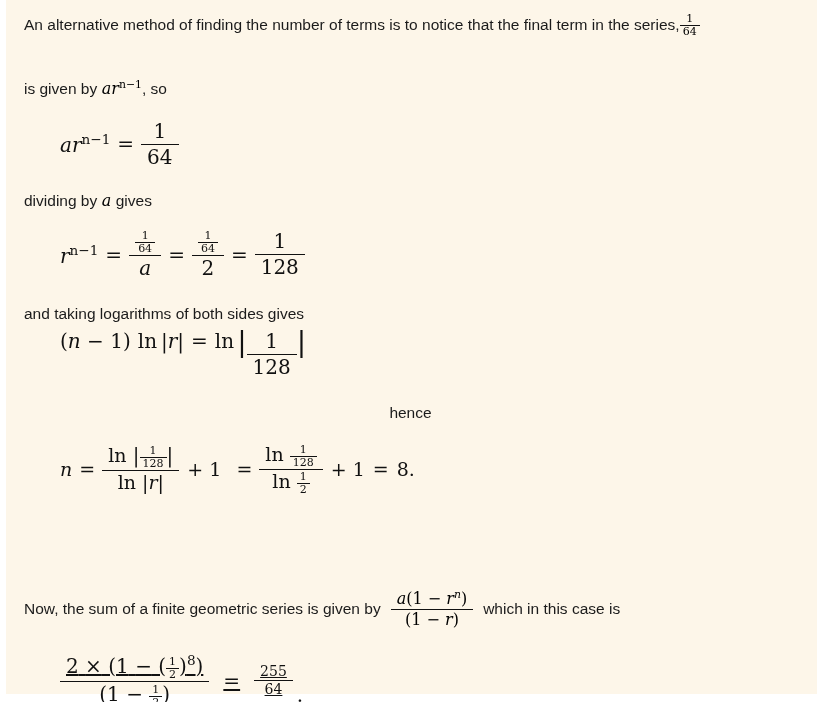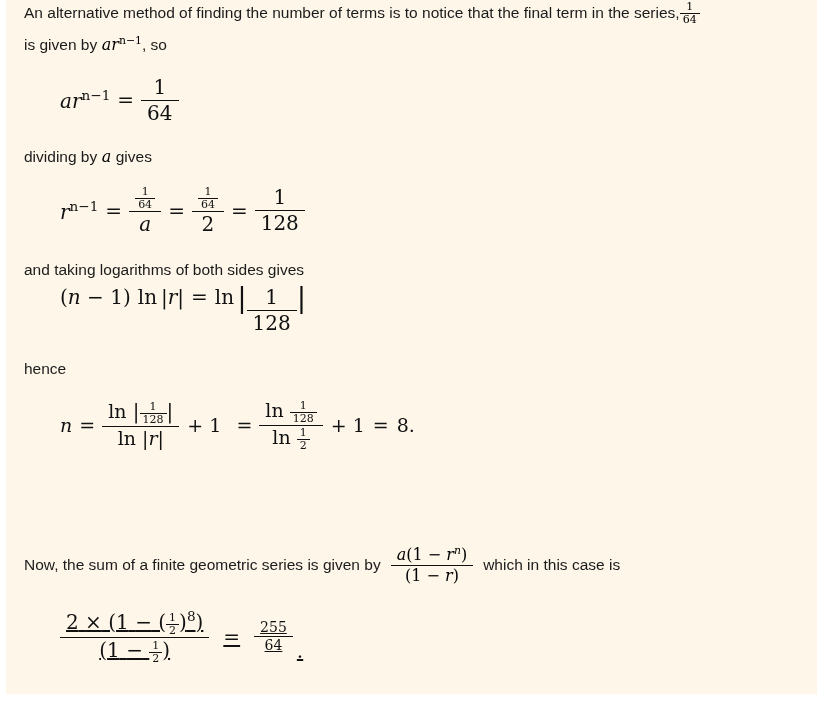--- a/index.html
+++ b/index.html
@@ -85,24 +85,24 @@
 </head>
 <body>
 
 <div class="page">
   <div class="edge-left"></div>
   <div class="edge-right"></div>
   <div class="edge-bottom"></div>
 
   <div class="content">
 
-    <div style="padding-top:0;">
+    <div style="padding-top:12px;">
       <span class="top-line">An alternative method of finding the number of terms is to notice that the final term in the series,</span><span class="inline-frac-tiny"><span class="num">1</span><span class="den">64</span></span>
     </div>
-    <div style="padding-top:6px;">
+    <div style="padding-top:6px;margin-top:32px;">
       <span class="top-line">is given by</span>
       <span class="mathvar"><span>ar</span><span class="sup" style="font-style:normal;">n−1</span></span><span class="top-line">, so</span>
     </div>
 
     <div class="blk eq-block" style="margin-top:16px; display:flex; align-items:center; font-size:20px;">
       <span class="it"><span>ar</span><span class="sup" style="font-style:normal;">n−1</span></span>
       <span class="op">=</span>
       <span class="big-frac" style="font-size:20px;">
         <span class="num">1</span>
         <span class="den">64</span>
@@ -149,21 +149,21 @@
       <span class="op">=</span>
       <span>ln</span>
       <span class="abs" style="font-size:28px; line-height:0.9; margin-left:3px;">|</span>
       <span class="big-frac" style="font-size:20px;">
         <span class="num">1</span>
         <span class="den">128</span>
       </span>
       <span class="abs" style="font-size:28px; line-height:0.9;">|</span>
     </div>
 
-    <div style="margin-top:20px;">
+    <div style="margin-top:20px;text-align:center;">
       <span class="top-line">hence</span>
     </div>
 
     <div class="blk eq-block" style="margin-top:16px; display:flex; align-items:center; font-size:19px;">
       <span class="it">n</span>
       <span class="op">=</span>
       <span class="big-frac" style="font-size:19px;">
         <span class="num">
           <span>ln</span><span class="abs" style="font-size:20px;"> |</span><span class="inline-frac-tiny"><span class="num">1</span><span class="den">128</span></span><span class="abs" style="font-size:20px;">|</span>
         </span>

